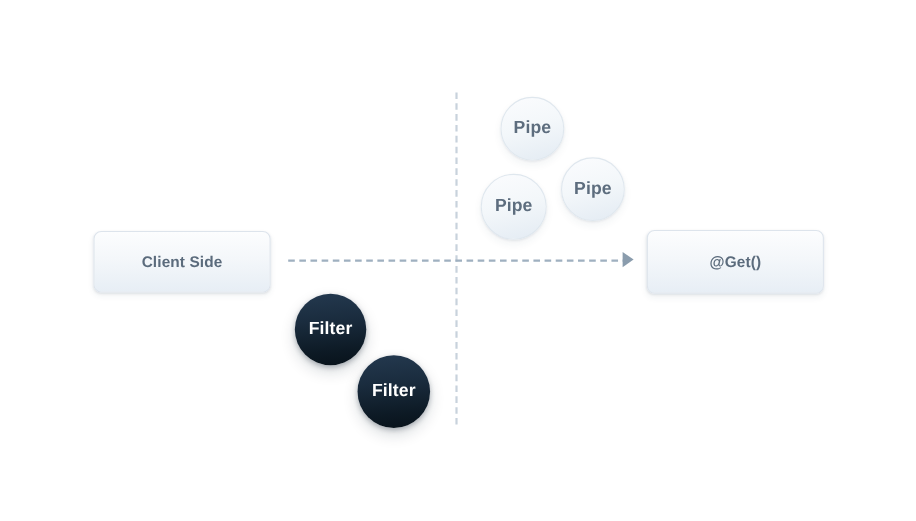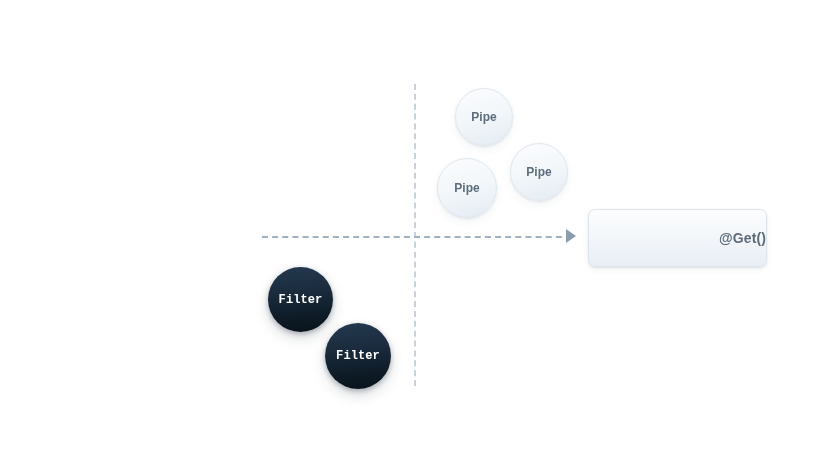--- a/index.html
+++ b/index.html
@@ -68,70 +68,72 @@
   #client-side-box {
     left: 85px;
     top: 210px;
     width: 161px;
     height: 56px;
     align-items: center;
   }
   #route-handler-box {
     left: 588px;
     top: 209px;
-    width: 179px;
+    width: 161px;
     height: 58px;
-    align-items: flex-end;
+    align-items: center;
   }
   .box-line { display: block; }
 
   
   .circle {
     position: absolute;
     box-sizing: border-box;
     border-radius: 50%;
     display: flex;
     align-items: center;
     justify-content: center;
-    font-size: 12px;
+    font-size: 16px;
     font-weight: bold;
     letter-spacing: 0.1px;
   }
   .circle.pipe {
     border: 1px solid #dfe7ee;
     background: linear-gradient(165deg, #fbfcfe 0%, #f3f7fa 48%, #e3ebf3 100%);
     color: #5d6d7e;
     box-shadow: 0 1px 2px rgba(40, 60, 90, 0.09),
                 0 4px 8px rgba(40, 60, 90, 0.06);
   }
   .circle.filter {
     border: none;
     background: linear-gradient(175deg, #24394f 0%, #1a2c3e 38%, #0d1a25 78%, #08121a 100%);
     color: #ffffff;
     box-shadow: 0 2px 5px rgba(15, 30, 45, 0.28),
                 0 6px 14px rgba(15, 30, 45, 0.16);
-    font-family: Liberation Mono, monospace;
   }
 
   #pipe-1 { left: 455px; top: 88px;  width: 58px; height: 58px; }
   #pipe-2 { left: 510px; top: 143px; width: 58px; height: 58px; }
   #pipe-3 { left: 437px; top: 158px; width: 60px; height: 60px; }
 
   #filter-1 { left: 268px; top: 267px; width: 65px; height: 65px; }
   #filter-2 { left: 325px; top: 323px; width: 66px; height: 66px; }
 </style>
 </head>
 <body>
 
 <div id="canvas">
 
   <div class="axis-v"></div>
   <div class="axis-h"></div>
   <div class="axis-arrow"></div>
 
+  <div class="node-box" id="client-side-box">
+    <span class="box-line">Client Side</span>
+  </div>
 
   <div class="node-box" id="route-handler-box">
     <span class="box-line">@Get()</span>
   </div>
 
   <div class="circle pipe" id="pipe-1">
     <span>Pipe</span>
   </div>
   <div class="circle pipe" id="pipe-2">
     <span>Pipe</span>

